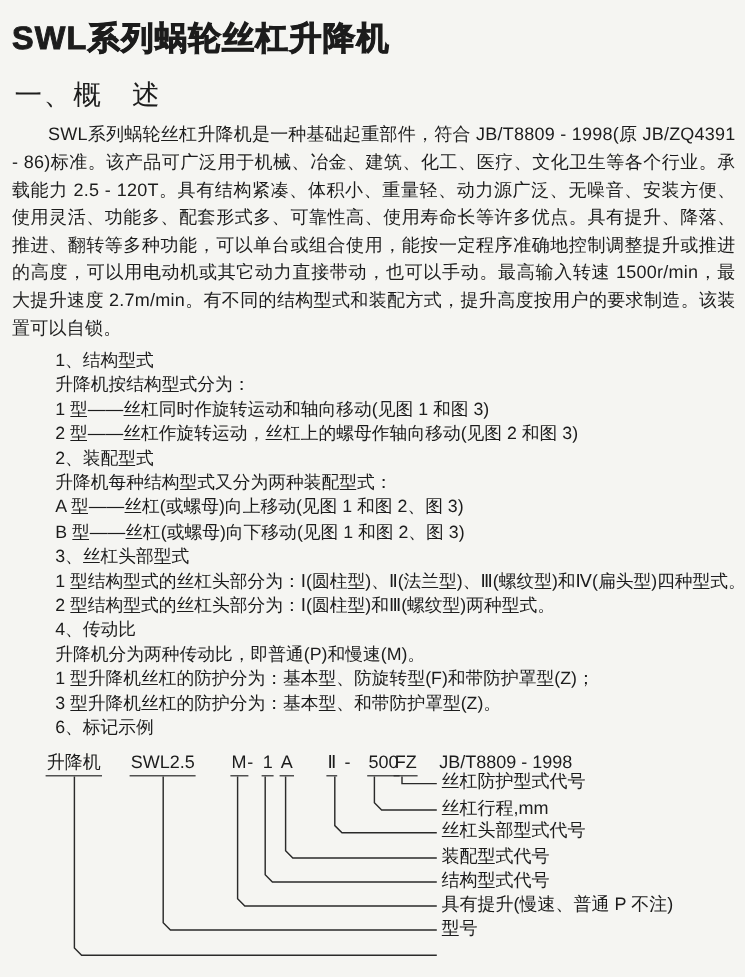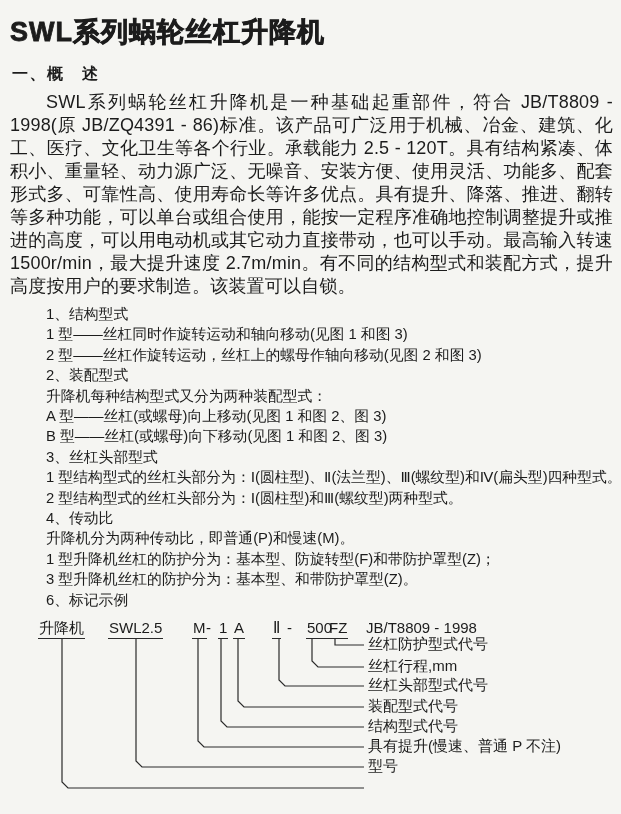--- a/index.html
+++ b/index.html
@@ -13,27 +13,27 @@
   .page { padding: 8px 8px 0 10px; position: relative; }
   .doc-title {
     font-size: 27px;
     font-weight: bold;
     text-align: left;
     letter-spacing: 1px;
     margin: 6px 0 14px 0;
     -webkit-text-stroke: 0.8px #1c1c1c;
   }
   .sec-heading {
-    font-size: 16px;
-    font-weight: bold;
+    font-size: 23px;
+    font-weight: normal;
     letter-spacing: 1.5px;
     margin: 8px 0 6px 2px;
   }
   .overview-p {
-    font-size: 18px;
+    font-size: 15px;
     line-height: 23px;
     text-align: justify;
     text-indent: 2em;
     margin: 0 0 6px 0;
     letter-spacing: 0.2px;
   }
   .types-list {
     margin: 2px 0 0 36px;
     font-size: 14.8px;
     line-height: 20.4px;
@@ -67,20 +67,21 @@
 
   <h1 class="doc-title">SWL系列蜗轮丝杠升降机</h1>
 
   <h2 class="sec-heading">一、概　述</h2>
 
   <p class="overview-p">SWL系列蜗轮丝杠升降机是一种基础起重部件，符合 JB/T8809 - 1998(原 JB/ZQ4391 - 86)标准。该产品可广泛用于机械、冶金、建筑、化工、医疗、文化卫生等各个行业。承载能力 2.5 - 120T。具有结构紧凑、体积小、重量轻、动力源广泛、无噪音、安装方便、使用灵活、功能多、配套形式多、可靠性高、使用寿命长等许多优点。具有提升、降落、推进、翻转等多种功能，可以单台或组合使用，能按一定程序准确地控制调整提升或推进的高度，可以用电动机或其它动力直接带动，也可以手动。最高输入转速 1500r/min，最大提升速度 2.7m/min。有不同的结构型式和装配方式，提升高度按用户的要求制造。该装置可以自锁。</p>
 
 
   <div class="types-list">
     <div class="li">1、结构型式</div>
+    <div class="li">升降机按结构型式分为：</div>
     <div class="li">1 型——丝杠同时作旋转运动和轴向移动(见图 1 和图 3)</div>
     <div class="li">2 型——丝杠作旋转运动，丝杠上的螺母作轴向移动(见图 2 和图 3)</div>
     <div class="li">2、装配型式</div>
     <div class="li">升降机每种结构型式又分为两种装配型式：</div>
     <div class="li">A 型——丝杠(或螺母)向上移动(见图 1 和图 2、图 3)</div>
     <div class="li">B 型——丝杠(或螺母)向下移动(见图 1 和图 2、图 3)</div>
     <div class="li">3、丝杠头部型式</div>
     <div class="li">1 型结构型式的丝杠头部分为：Ⅰ(圆柱型)、Ⅱ(法兰型)、Ⅲ(螺纹型)和Ⅳ(扁头型)四种型式。</div>
     <div class="li">2 型结构型式的丝杠头部分为：Ⅰ(圆柱型)和Ⅲ(螺纹型)两种型式。</div>
     <div class="li">4、传动比</div>

